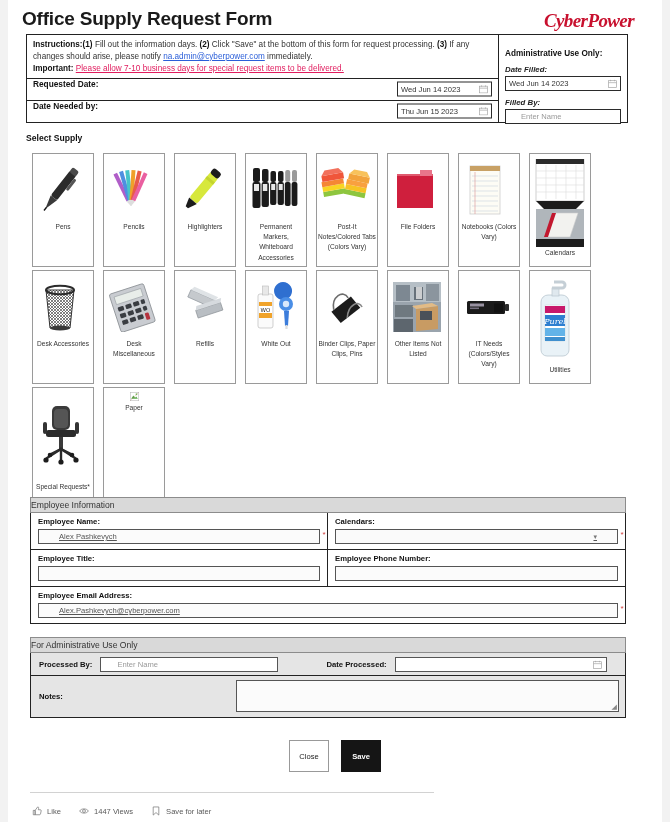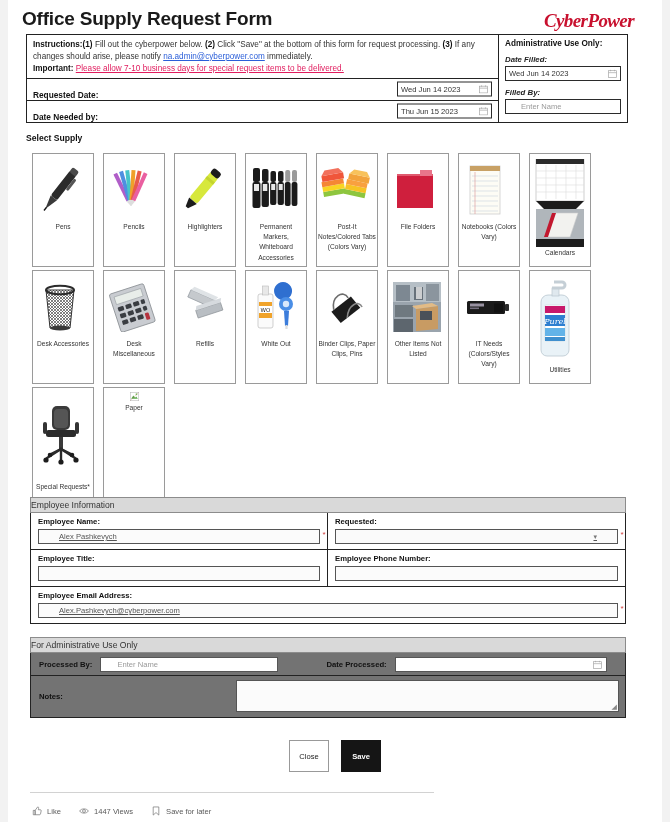--- a/index.html
+++ b/index.html
@@ -39,36 +39,36 @@
   .instr-left{width:472px;box-sizing:border-box;border-right:1px solid #222;
      display:flex;flex-direction:column;}
   .instr-text{
     padding:4px 6px 3px 6px;border-bottom:1px solid #222;
     font-size:8.2px;line-height:1.45;color:#333;min-height:28px;
   }
   .instr-text b{color:#111;}
   .lnk{color:#2b5fd9;text-decoration:underline;}
   .imp{color:#e01b5d;text-decoration:underline;}
   .date-row{
-    flex:1;display:flex;align-items:flex-end;padding:0 6px;
+    flex:1;display:flex;align-items:flex-start;padding:0 6px;
     border-bottom:1px solid #222;position:relative;
   }
   .date-row:last-child{border-bottom:none;}
   .date-row .lbl{font-size:8.3px;font-weight:bold;color:#111;}
   .date-inp{
     position:absolute;right:6px;top:50%;transform:translateY(-50%);
     width:95px;height:15px;border:1px solid #2b2b2b;box-sizing:border-box;
     background:#fff;display:flex;align-items:center;
     padding:0 3px;font-size:7.6px;color:#333;
   }
   .date-inp span.v{flex:1;}
   .cal-ico{width:9px;height:9px;flex:0 0 auto;opacity:.6;}
 
   .instr-right{flex:1;box-sizing:border-box;padding:4px 6px;}
-  .admin-ttl{font-size:8.2px;font-weight:bold;color:#111;margin-bottom:7px;}
+  .admin-ttl{font-size:8.2px;font-weight:bold;color:#111;margin-bottom:7px;margin-top:10px;}
   .fld-lbl{font-size:7.8px;font-style:italic;font-weight:bold;color:#222;margin-bottom:2px;}
   .adm-inp{
     width:100%;height:15px;border:1px solid #2b2b2b;box-sizing:border-box;
     background:#fff;display:flex;align-items:center;padding:0 3px;
     font-size:7.6px;color:#333;margin-bottom:7px;
   }
   .adm-inp span.v{flex:1;}
   .ph{color:#999;padding-left:12px;}
 
   
@@ -109,21 +109,21 @@
   .f-inp{
     width:100%;height:15px;box-sizing:border-box;border:1px solid #555;
     background:#fbfbfb;display:flex;align-items:center;padding:0 20px;
     font-size:7.6px;color:#555;text-decoration:underline;
   }
   .f-inp.sel{justify-content:space-between;background:#fafafa;}
   .chev{font-size:7px;color:#777;}
   .req{position:absolute;right:1.5px;top:17px;color:#d03a3a;font-size:8px;}
 
   .adm-sec{position:absolute;left:22px;top:637px;width:596px;}
-  .adm-body{border:1px solid #222;border-top:none;box-sizing:border-box;background:#737373;}
+  .adm-body{border:1px solid #222;border-top:none;box-sizing:border-box;background:#e5e5e5;}
   .arow{display:flex;align-items:center;border-bottom:1px solid #222;min-height:22px;}
   .arow:last-child{border-bottom:none;}
   .a-lbl{font-size:7.7px;font-weight:bold;color:#111;padding:0 8px;}
   .a-inp{
     height:15px;box-sizing:border-box;border:1px solid #555;background:#fff;
     display:flex;align-items:center;padding:0 4px;font-size:7.6px;color:#555;
   }
   .notes-row{min-height:40px;align-items:stretch;}
   .notes-lbl{display:flex;align-items:center;width:205px;}
   .notes-wrap{flex:1;padding:4px 6px 5px 0;}
@@ -158,21 +158,21 @@
 
   <div class="hdr">
     <div class="title">Office Supply Request Form</div>
     <div class="logo"><span class="c1">Cyber</span><span class="c2">Power</span></div>
   </div>
 
   <div class="instr-box">
     <div class="instr-left">
 
       <div class="instr-text">
-        <b>Instructions:</b><b>(1)</b><span> Fill out the cyberpower below. </span><b>(2)</b><span> Click "Save" at the bottom of this form for request processing. </span><b>(3)</b><span> If any changes should arise, please notify </span><a href="#" class="lnk">na.admin@cyberpower.com</a><span> immediately.</span><br>
+        <b>Instructions:</b><b>(1)</b><span> Fill out the information days. </span><b>(2)</b><span> Click "Save" at the bottom of this form for request processing. </span><b>(3)</b><span> If any changes should arise, please notify </span><a href="#" class="lnk">na.admin@cyberpower.com</a><span> immediately.</span><br>
         <b>Important:</b>
         <span class="imp">Please allow 7-10 business days for special request items to be delivered.</span>
       </div>
 
       <div class="date-row">
         <span class="lbl">Requested Date:</span>
         <div class="date-inp">
           <span class="v">Wed Jun 14 2023</span>
           <svg class="cal-ico" viewBox="0 0 16 16">
                 <rect x="1" y="3" width="14" height="12" fill="none" stroke="#666" stroke-width="1.2"></rect>
@@ -575,21 +575,21 @@
 
       <div class="frow">
         <div class="fcell half brdr">
           <div class="f-lbl">Employee Name:</div>
           <div class="f-inp">
                 <span>Alex Pashkevych</span>
               </div>
           <span class="req">*</span>
         </div>
         <div class="fcell half">
-          <div class="f-lbl">Requested:</div>
+          <div class="f-lbl">Calendars:</div>
           <div class="f-inp sel">
                 <span></span>
                 <span class="chev">▾</span>
               </div>
           <span class="req">*</span>
         </div>
       </div>
 
       <div class="frow">
         <div class="fcell half brdr">

